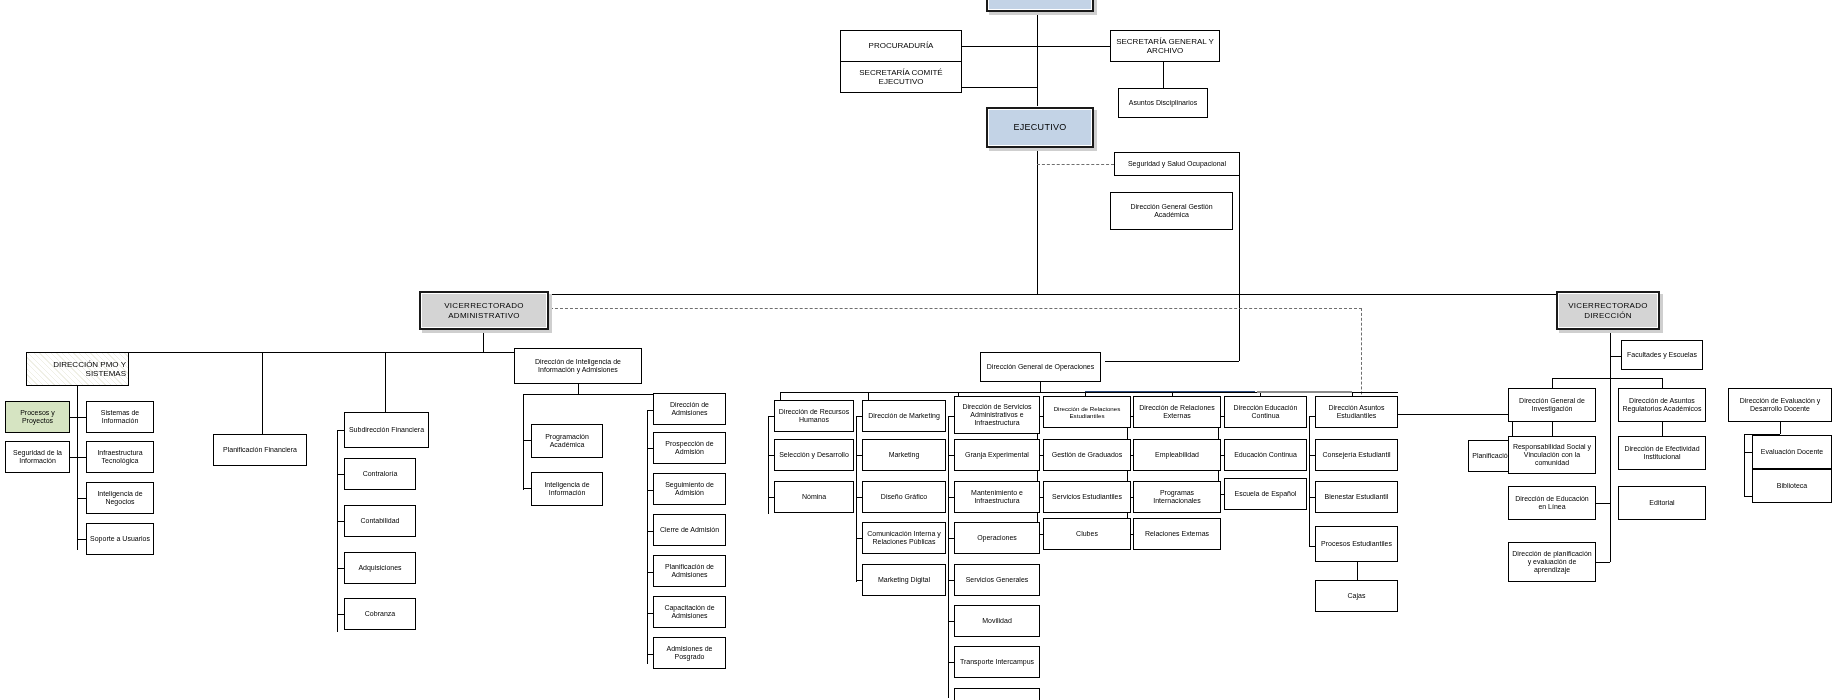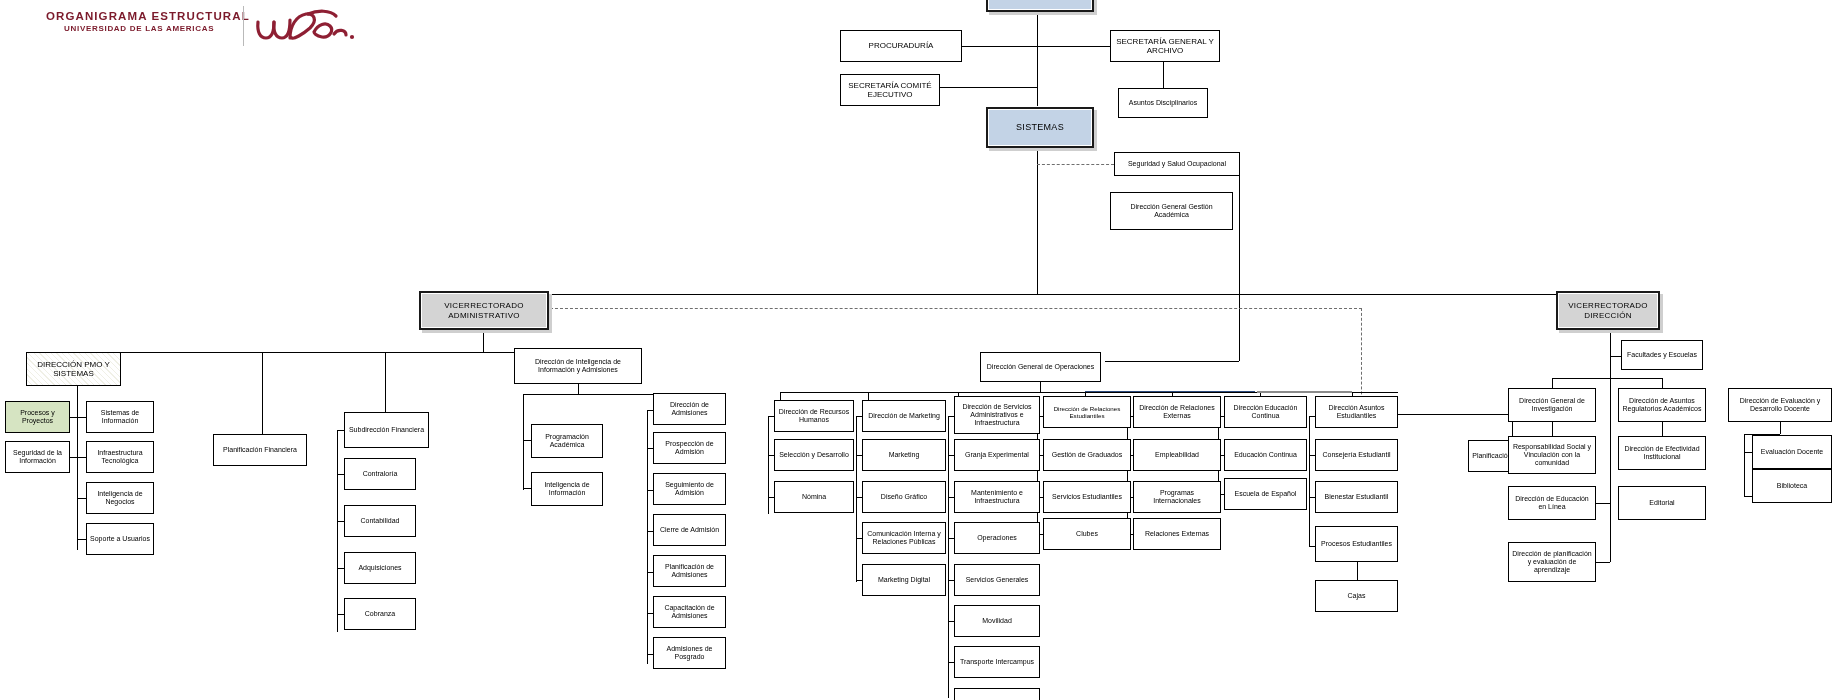--- a/index.html
+++ b/index.html
@@ -83,38 +83,20 @@
   }
   #logo{
     position:absolute;left:252px;top:8px;width:110px;height:42px;
   }
 </style>
 </head>
 <body>
 
 <div id="canvas">
 
-  <div id="header">
-    <div id="title-main">ORGANIGRAMA ESTRUCTURAL</div>
-    <div id="title-sub">UNIVERSIDAD DE LAS AMERICAS</div>
-    <div id="title-rule"></div>
-    <div id="logo">
-      <svg width="110" height="42" viewBox="0 0 110 42" aria-hidden="true">
-        <g fill="none" stroke="#8e1f33" stroke-width="3.2" stroke-linecap="round">
-          <path d="M6 14 C5 24, 8 30, 14 30 C20 30, 22 23, 22 14"></path>
-          <path d="M22 14 C21 24, 24 30, 30 30 C36 30, 38 22, 38 12"></path>
-          <path d="M38 30 C38 18, 44 8, 54 6 C62 5, 66 12, 58 20 C50 27, 42 31, 40 30"></path>
-          <path d="M56 6 C66 2, 78 2, 84 8"></path>
-          <path d="M62 24 C66 16, 74 14, 78 18 C82 22, 78 30, 70 29 C64 28, 62 25, 62 24 Z"></path>
-          <path d="M82 26 C86 20, 94 22, 94 27"></path>
-        </g>
-        <circle cx="100" cy="29" r="2.1" fill="#8e1f33"></circle>
-      </svg>
-    </div>
-  </div>
 
   <div class="ln v" style="left:1037px;top:0px;height:106px;"></div>
   <div class="ln h" style="left:925px;top:46px;width:112px;"></div>
   <div class="ln h" style="left:1037px;top:46px;width:74px;"></div>
   <div class="ln h" style="left:925px;top:87px;width:112px;"></div>
   <div class="ln v" style="left:1163px;top:58px;height:30px;"></div>
 
   <div class="ln v" style="left:1037px;top:148px;height:146px;"></div>
   <div class="ln h" style="left:483px;top:294px;width:1127px;"></div>
   <div class="ln v" style="left:483px;top:294px;height:8px;"></div>
@@ -127,44 +109,44 @@
   <div class="ln v" style="left:1239px;top:172px;height:189px;"></div>
   <div class="ln h" style="left:1105px;top:361px;width:134px;"></div>
 
   <div class="dash h" style="left:550px;top:308px;width:812px;"></div>
   <div class="dash v" style="left:1361px;top:308px;height:106px;"></div>
 
   <div class="node lvl0" style="left:986px;top:-18px;width:108px;height:30px;"></div>
 
   <div class="node t8" style="left:840px;top:30px;width:122px;height:32px;">PROCURADURÍA</div>
 
-  <div class="node t8" style="left:840px;top:74px;width:100px;height:32px;">SECRETARÍA COMITÉ EJECUTIVO</div>
+  <div class="node t8" style="left:840px;top:61px;width:122px;height:32px;">SECRETARÍA COMITÉ EJECUTIVO</div>
 
   <div class="node t8" style="left:1110px;top:30px;width:110px;height:32px;">SECRETARÍA GENERAL Y ARCHIVO</div>
 
   <div class="node t7" style="left:1118px;top:88px;width:90px;height:30px;">Asuntos Disciplinarios</div>
 
-  <div class="node lvl0" style="left:986px;top:107px;width:108px;height:41px;">SISTEMAS</div>
+  <div class="node lvl0" style="left:986px;top:107px;width:108px;height:41px;">EJECUTIVO</div>
 
   <div class="node t7" style="left:1114px;top:152px;width:126px;height:24px;">Seguridad y Salud Ocupacional</div>
 
   <div class="node t7" style="left:1110px;top:192px;width:123px;height:38px;">Dirección General Gestión Académica</div>
 
   <div class="node vice" style="left:419px;top:291px;width:130px;height:39px;">VICERRECTORADO ADMINISTRATIVO</div>
 
   <div class="node vice" style="left:1556px;top:291px;width:104px;height:39px;">VICERRECTORADO DIRECCIÓN</div>
 
   <div class="ln v" style="left:483px;top:330px;height:22px;"></div>
   <div class="ln h" style="left:77px;top:352px;width:496px;"></div>
   <div class="ln v" style="left:77px;top:352px;height:14px;"></div>
   <div class="ln v" style="left:262px;top:352px;height:82px;"></div>
   <div class="ln v" style="left:385px;top:352px;height:60px;"></div>
   <div class="ln v" style="left:573px;top:352px;height:8px;"></div>
 
-  <div class="node hatch t8" style="left:26px;top:352px;width:95px;height:34px;">DIRECCIÓN PMO Y SISTEMAS</div>
+  <div class="node hatch t8" style="left:26px;top:352px;width:103px;height:34px;text-align:right;">DIRECCIÓN PMO Y SISTEMAS</div>
 
   <div class="ln v" style="left:77px;top:386px;height:164px;"></div>
 
   <div class="ln h" style="left:70px;top:417px;width:7px;"></div>
   <div class="ln h" style="left:70px;top:457px;width:7px;"></div>
 
   <div class="ln h" style="left:77px;top:417px;width:9px;"></div>
   <div class="ln h" style="left:77px;top:457px;width:9px;"></div>
   <div class="ln h" style="left:77px;top:498px;width:9px;"></div>
   <div class="ln h" style="left:77px;top:539px;width:9px;"></div>

